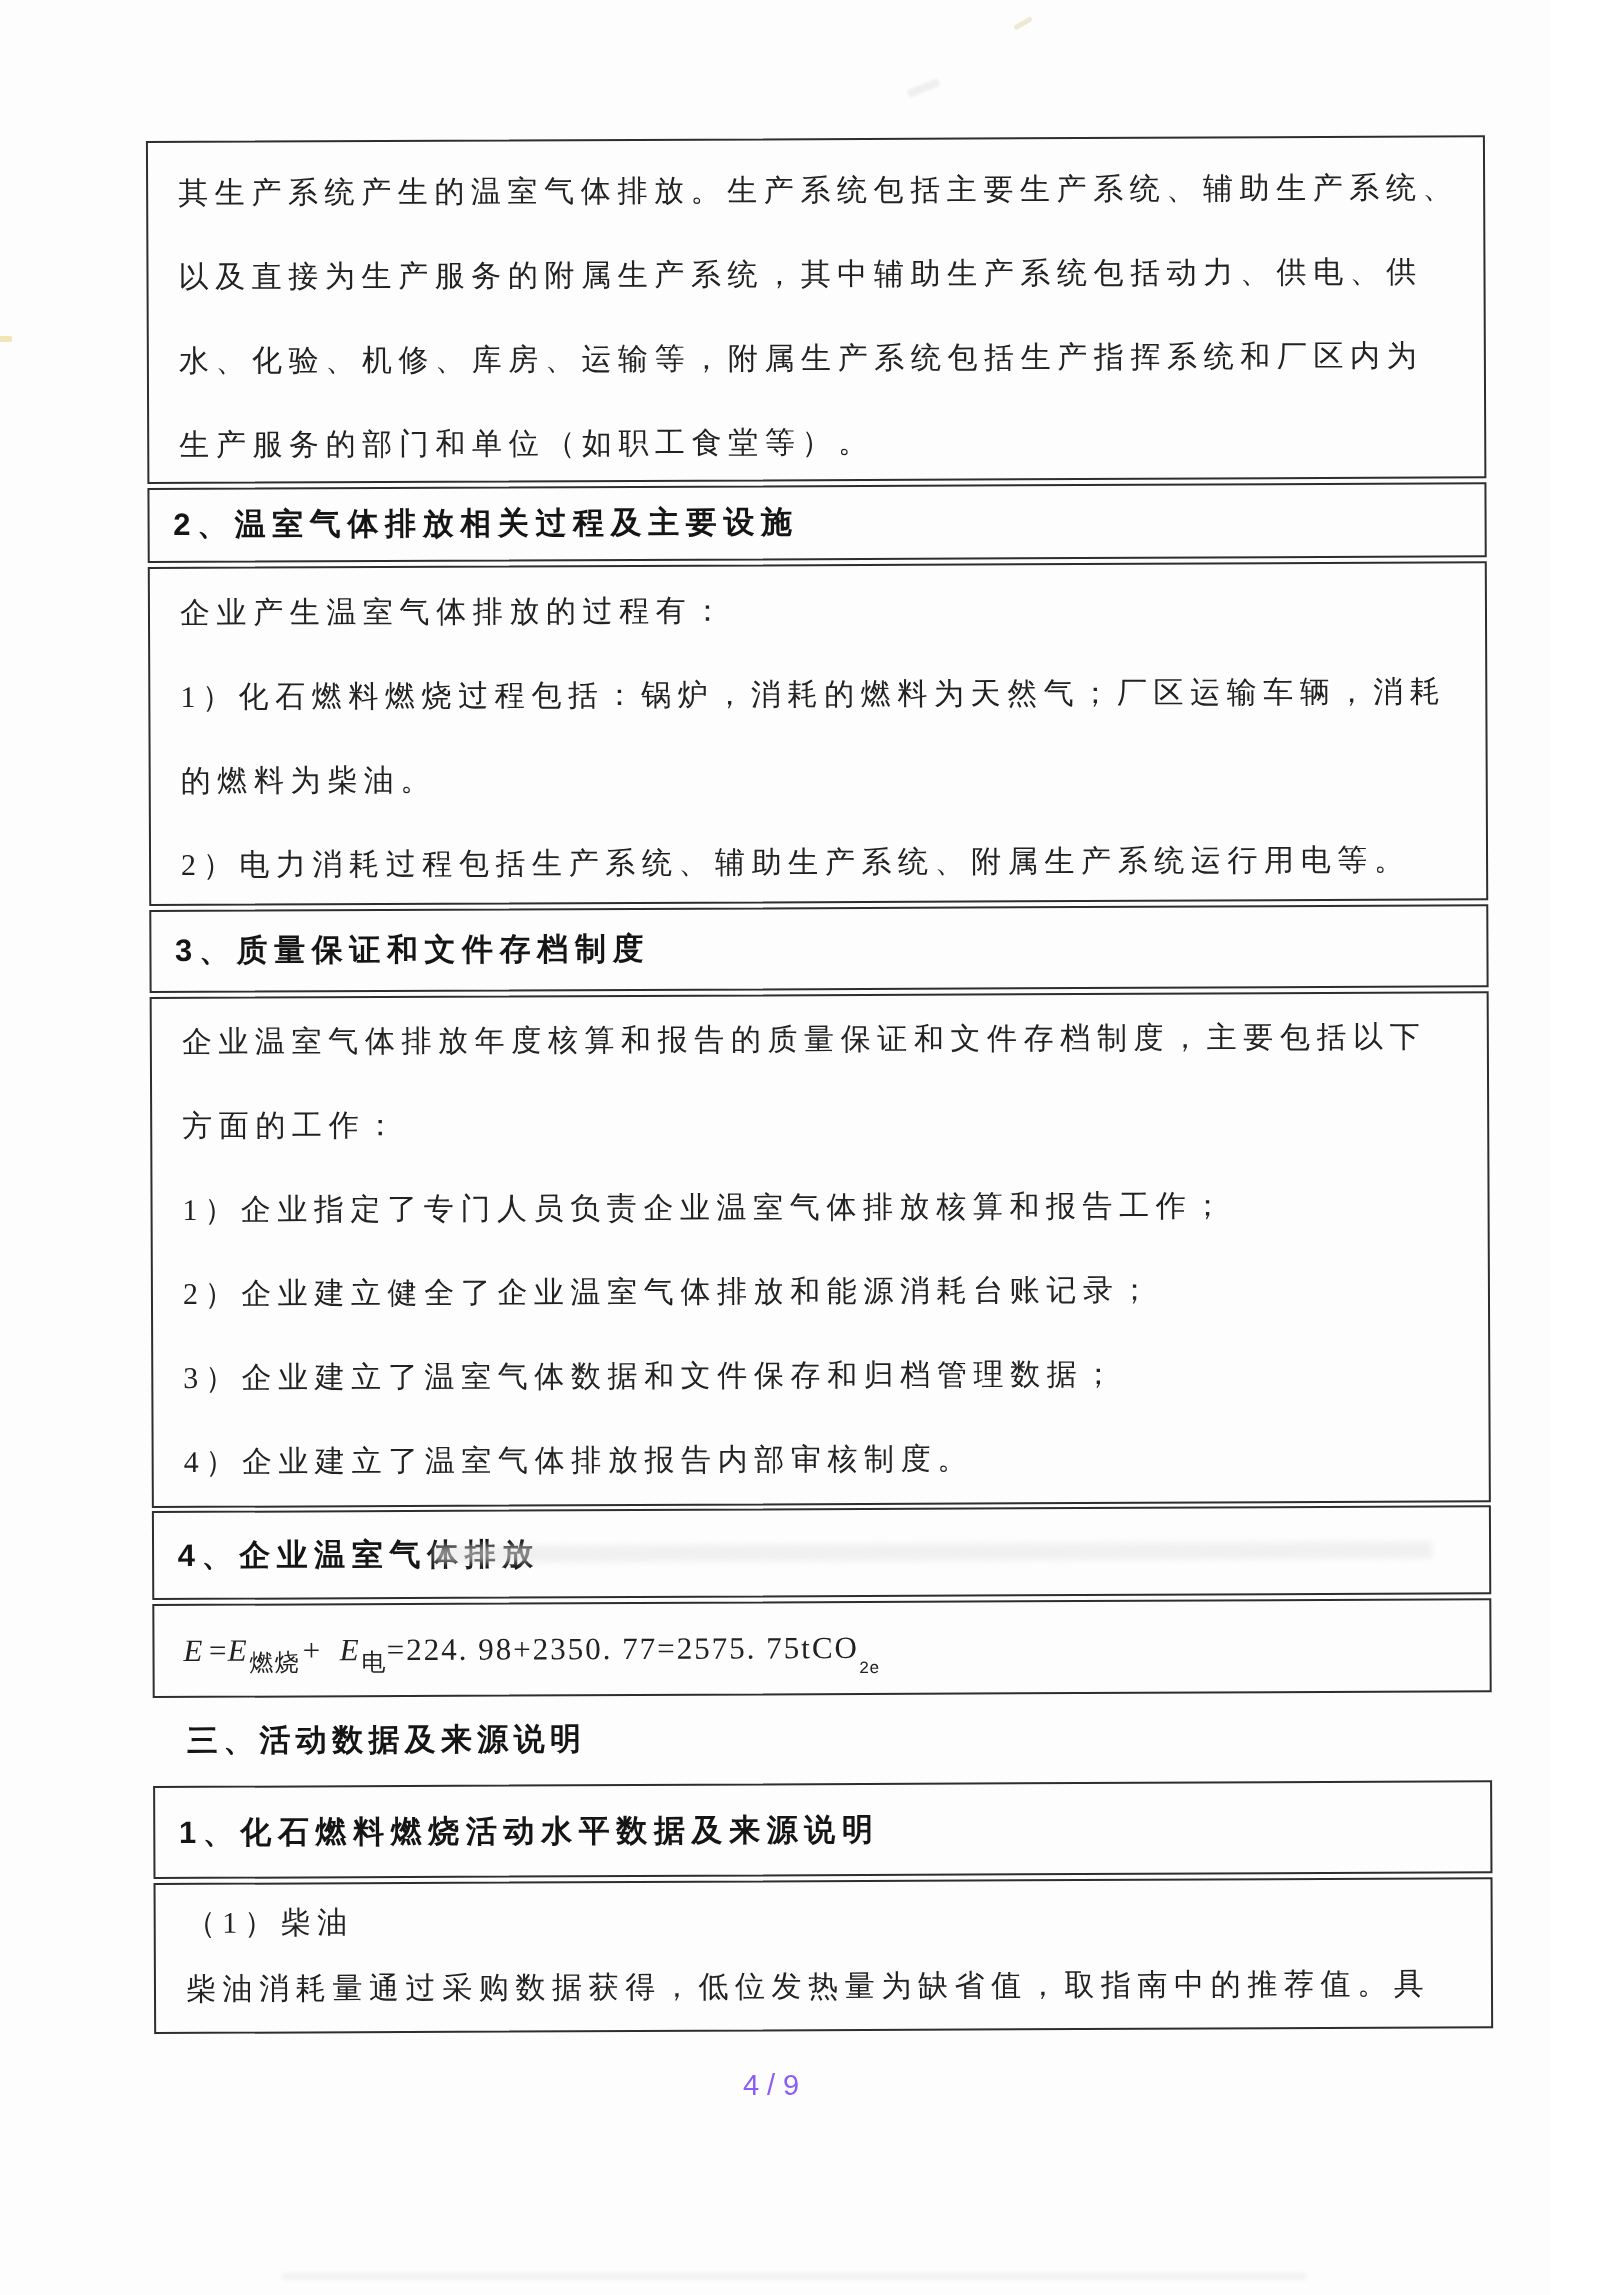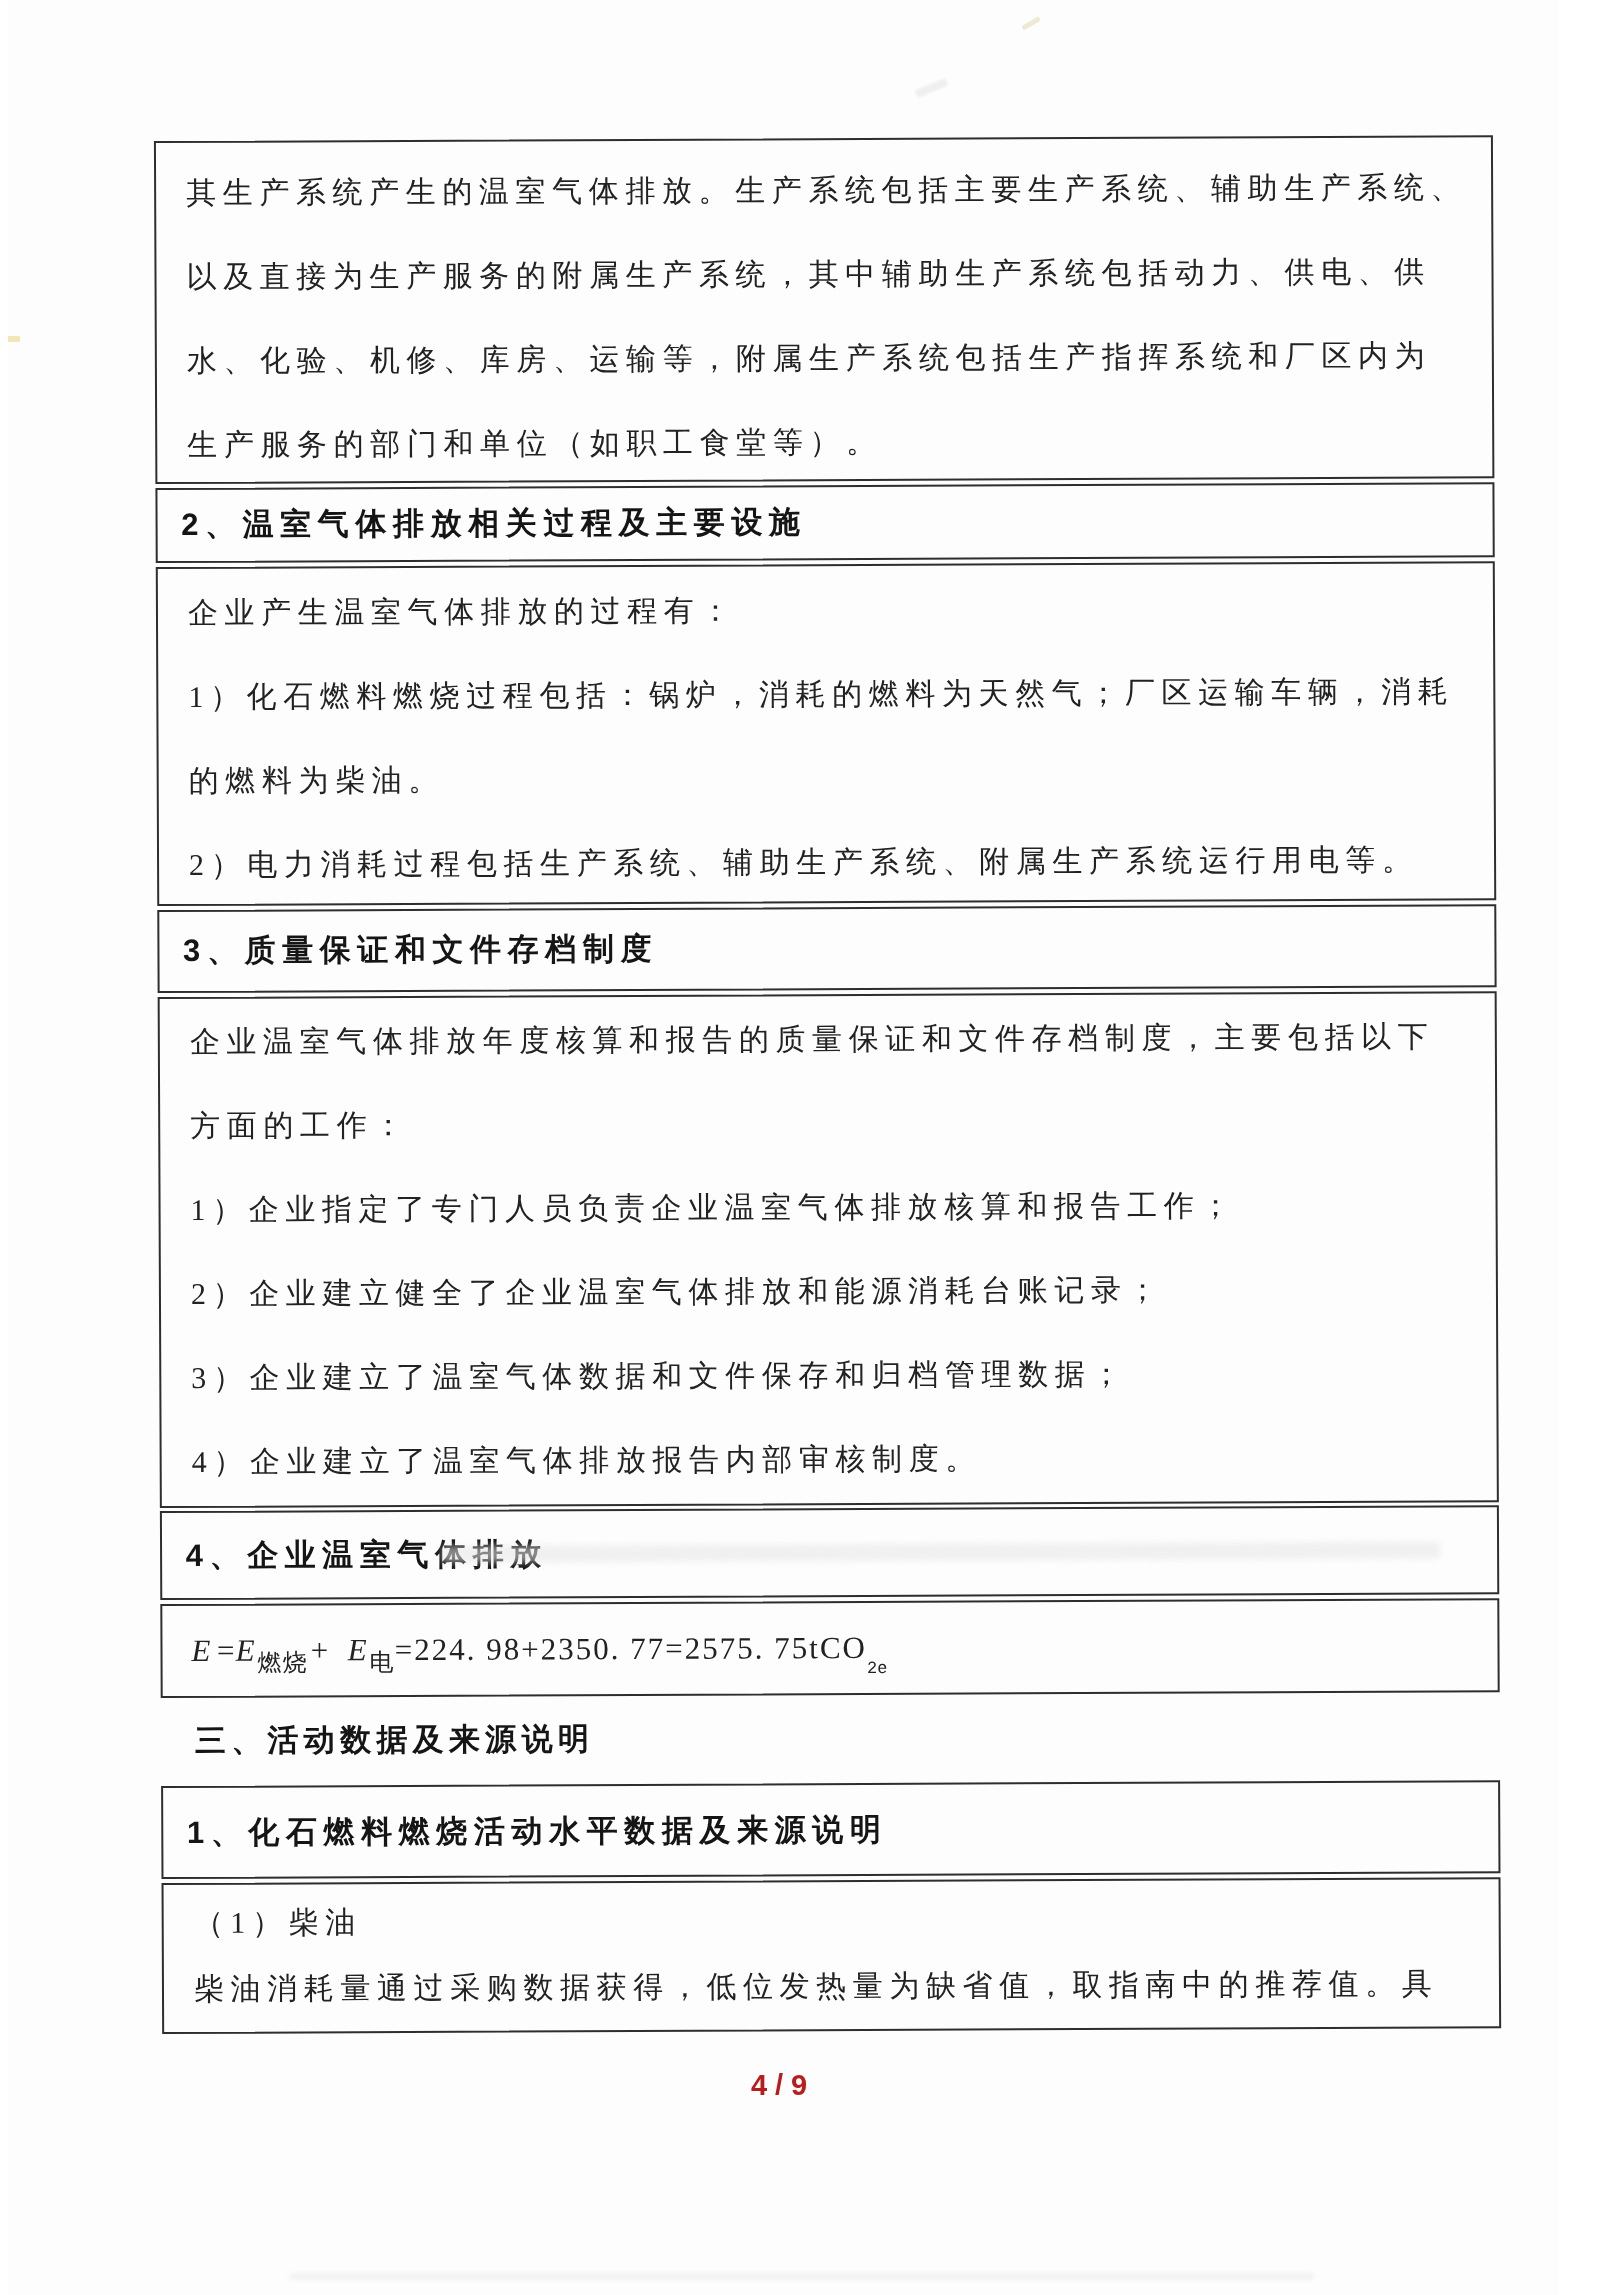--- a/index.html
+++ b/index.html
@@ -7,21 +7,20 @@
   body {
     width: 1621px; height: 2295px;
     background: #ffffff;
     font-family: "Liberation Serif", "DejaVu Serif", serif;
   }
   .page {
     position: relative;
     width: 1550px; height: 2295px;
     background: #fdfdfd;
     overflow: hidden;
-    margin-left: 8px;
   }
 
   
   .doc {
     position: absolute;
     left: 146px; top: 141px;
     width: 1339px;
     transform: rotate(-0.25deg);
     transform-origin: 19.7px 19.7px;
   }
@@ -111,24 +110,24 @@
     white-space: nowrap;
   }
   .table2-start { margin-top: 22px; }
 
   .footer {
     position: absolute;
     left: 0; top: 2069px;
     width: 100%;
     text-align: center;
     font-family: "Liberation Sans", "DejaVu Sans", sans-serif;
-    font-weight: bold;
+    font-weight: normal;
     font-size: 29px;
     letter-spacing: 7.9px;
-    color: #b91c1c;
+    color: #8b5cf6;
   }
 
   
   .artifact { position: absolute; pointer-events: none; }
   .dash-left {
     left: -2.6px; top: 336px; width: 14.4px; height: 5.9px;
     background: #eee3a9; opacity: 0.85; border-radius: 1.3px;
   }
   .squiggle-top {
     left: 1013px; top: 21px; width: 19.7px; height: 4.6px;

